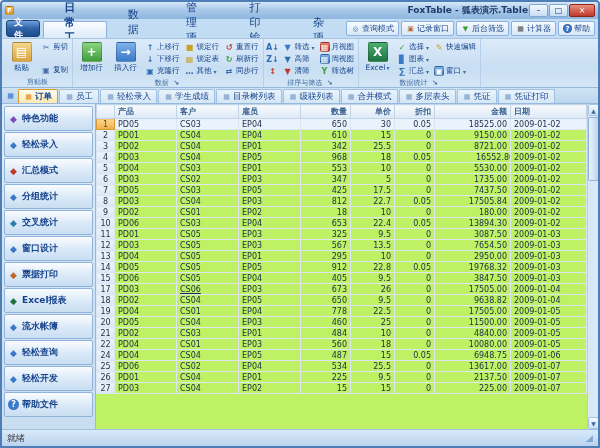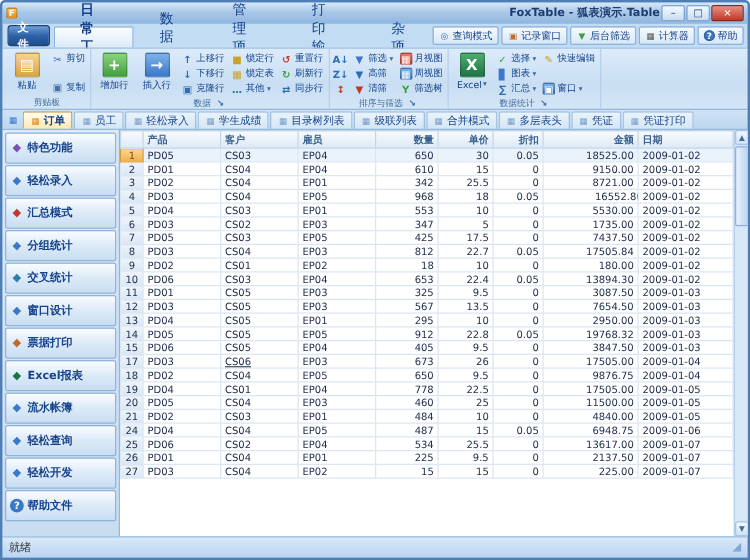--- a/index.html
+++ b/index.html
@@ -67,21 +67,21 @@
   .sidebar{width:94px;flex:0 0 94px;padding:2px;display:flex;flex-direction:column;gap:1px;
     background:linear-gradient(#DDEBF8,#C9DDF1);border-right:1px solid #96B8DA}
   .side-item{height:25px;flex:0 0 25px;display:flex;align-items:center;gap:3px;padding:0 3px;
     font-size:9px;font-weight:bold;color:#15428B;border:1px solid #8FB3DA;border-radius:2px;
     background:linear-gradient(#F9FCFF,#DCEAF8 50%,#C9DEF2);white-space:nowrap;overflow:hidden}
   .side-ico{width:11px;text-align:center;font-size:9px;flex:0 0 11px}
   .side-ico.round{height:11px;border-radius:50%;background:#3A78C9;color:#fff;font-size:8px;
     display:inline-flex;align-items:center;justify-content:center}
 
   
-  .gridwrap{flex:1;display:flex;background:#ffffff;min-width:0}
+  .gridwrap{flex:1;display:flex;background:#bef264;min-width:0}
   table.grid{border-collapse:collapse;table-layout:fixed;width:490px;align-self:flex-start}
   table.grid th{height:14px;background:linear-gradient(#F7FAFD,#DCE9F6);border:1px solid #C2D5E8;
     font-size:8px;font-weight:bold;color:#39618F;padding:0 3px;white-space:nowrap;overflow:hidden}
   table.grid td{height:11px;border:1px solid #DCE6F2;font-size:8px;color:#1C2B4A;padding:0 3px;
     white-space:nowrap;overflow:hidden}
   td.rn{background:linear-gradient(#EDF4FB,#D9E7F4);color:#4A6E9C;text-align:center;
     border-color:#BFD4E9;font-size:7.5px}
   th.rn-corner{background:linear-gradient(#EDF4FB,#D9E7F4);border-color:#BFD4E9}
   tr.current td.rn{background:linear-gradient(#FBD892,#F0AE4A);border-color:#D89A30;color:#7A4A00}
   tr.current td:not(.rn){background:#EAF2FB}
@@ -623,21 +623,21 @@
               <td style="text-align: left;">2009-01-04</td>
             </tr>
             <tr>
               <td class="rn">18</td>
               <td style="text-align: left;">PD02</td>
               <td style="text-align: left;">CS04</td>
               <td style="text-align: left;">EP05</td>
               <td style="text-align: right;">650</td>
               <td style="text-align: right;">9.5</td>
               <td style="text-align: right;">0</td>
-              <td style="text-align: right;">9876.75</td>
+              <td style="text-align: right;">9638.82</td>
               <td style="text-align: left;">2009-01-04</td>
             </tr>
             <tr>
               <td class="rn">19</td>
               <td style="text-align: left;">PD04</td>
               <td style="text-align: left;">CS01</td>
               <td style="text-align: left;">EP04</td>
               <td style="text-align: right;">778</td>
               <td style="text-align: right;">22.5</td>
               <td style="text-align: right;">0</td>
@@ -660,20 +660,31 @@
               <td style="text-align: left;">PD02</td>
               <td style="text-align: left;">CS03</td>
               <td style="text-align: left;">EP01</td>
               <td style="text-align: right;">484</td>
               <td style="text-align: right;">10</td>
               <td style="text-align: right;">0</td>
               <td style="text-align: right;">4840.00</td>
               <td style="text-align: left;">2009-01-05</td>
             </tr>
             <tr>
+              <td class="rn">22</td>
+              <td style="text-align: left;">PD04</td>
+              <td style="text-align: left;">CS01</td>
+              <td style="text-align: left;">EP03</td>
+              <td style="text-align: right;">560</td>
+              <td style="text-align: right;">18</td>
+              <td style="text-align: right;">0</td>
+              <td style="text-align: right;">10080.00</td>
+              <td style="text-align: left;">2009-01-05</td>
+            </tr>
+            <tr>
               <td class="rn">24</td>
               <td style="text-align: left;">PD04</td>
               <td style="text-align: left;">CS04</td>
               <td style="text-align: left;">EP05</td>
               <td style="text-align: right;">487</td>
               <td style="text-align: right;">15</td>
               <td style="text-align: right;">0.05</td>
               <td style="text-align: right;">6948.75</td>
               <td style="text-align: left;">2009-01-06</td>
             </tr>

